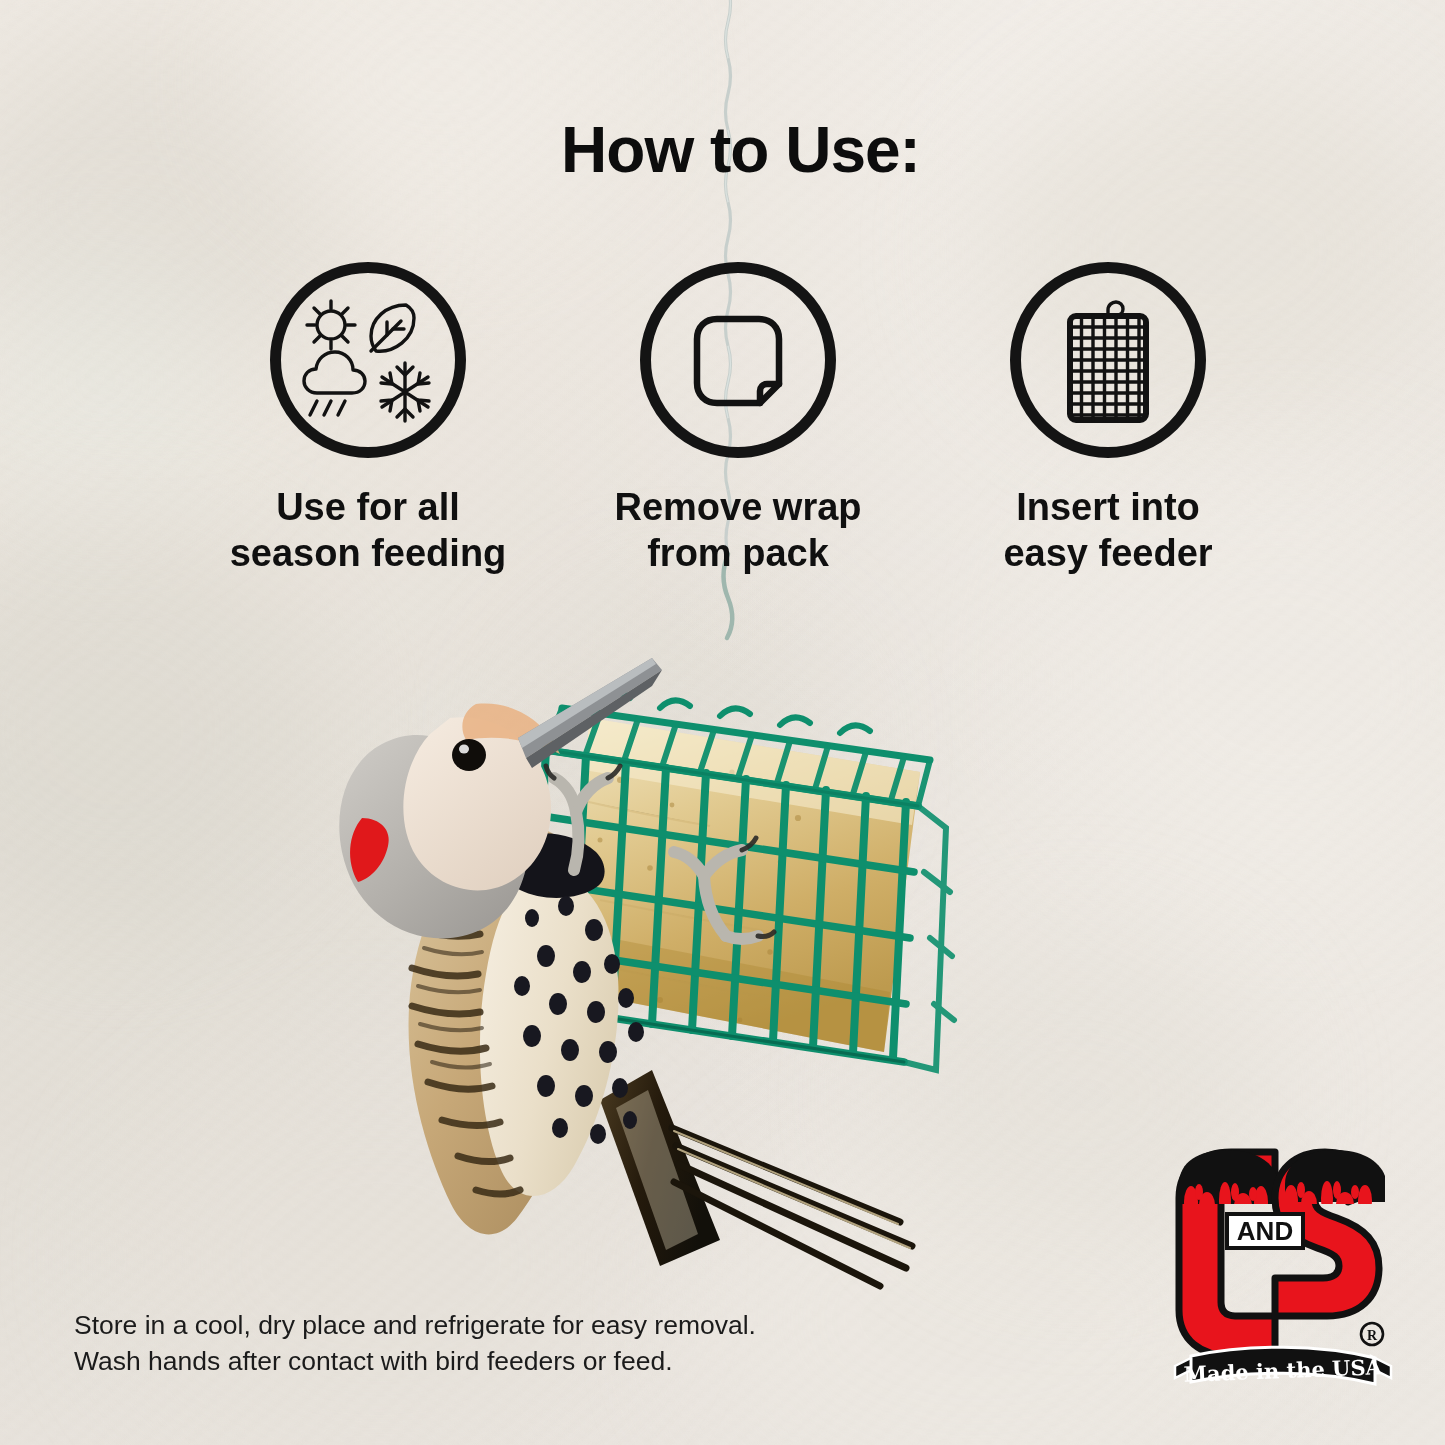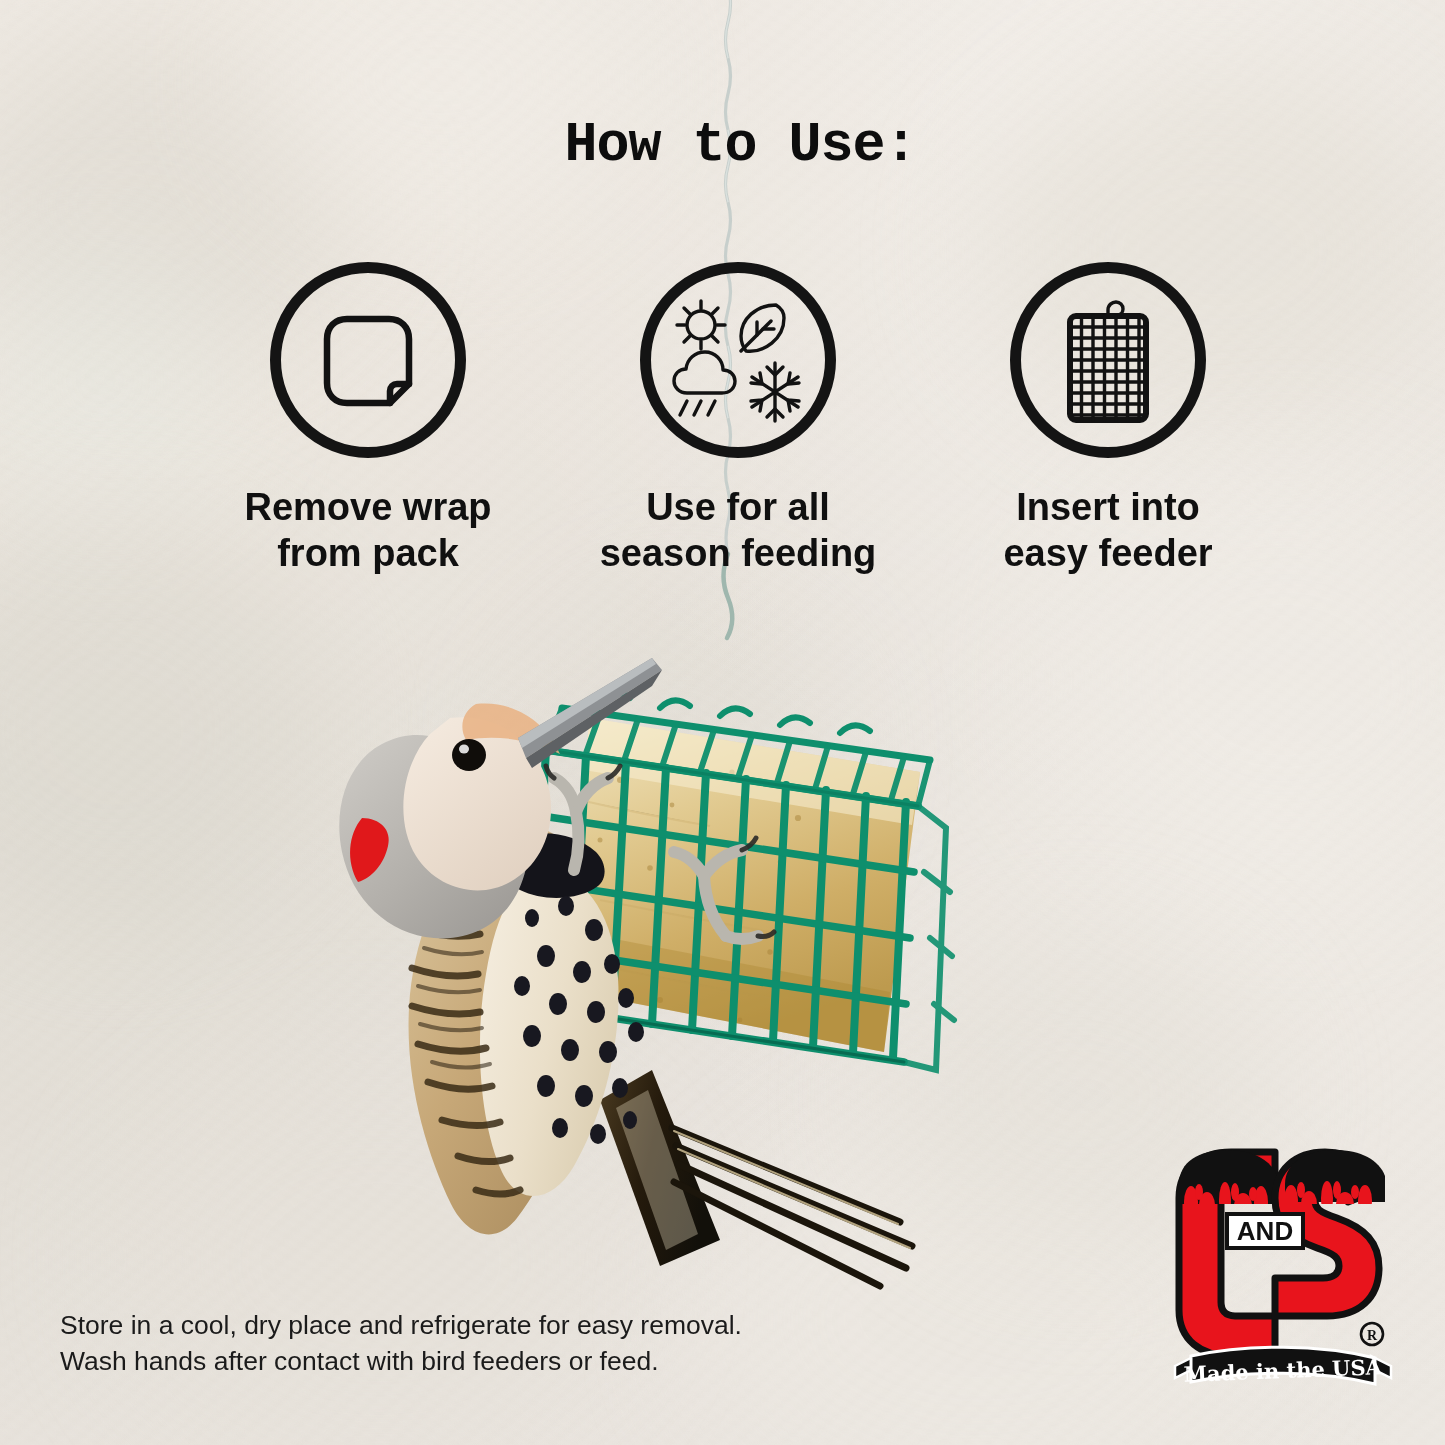--- a/index.html
+++ b/index.html
@@ -67,23 +67,23 @@
     transform: translateX(-50%);
   }
 
   
   .title {
     position: absolute;
     left: 0;
     right: 0;
     top: 118px;
     text-align: center;
-    font-family: Liberation Mono, monospace;
+    font-family: Liberation Sans, sans-serif;
     font-weight: bold;
-    font-size: 55px;
+    font-size: 64px;
     letter-spacing: -1px;
     color: #0d0d0d;
     line-height: 1;
     margin-left: 36px;
   }
 
   
   .steps {
     position: absolute;
     left: 208px;
@@ -124,21 +124,21 @@
     position: absolute;
     left: 300px;
     top: 600px;
     width: 800px;
     height: 720px;
   }
 
   
   .note {
     position: absolute;
-    left: 60px;
+    left: 74px;
     top: 1308px;
     font-family: "Liberation Sans", sans-serif;
     font-size: 26.5px;
     line-height: 1.34;
     color: #1b1b1b;
     white-space: pre-line;
   }
 
   
   .logo {
@@ -188,58 +188,58 @@
       <path d="M13 560 q-9 22 0 44 q9 22 -1 40"></path>
     </g>
   </svg>
 
   <div class="title">How to Use:</div>
 
   <div class="steps">
 
     <div class="step">
       <div class="circle">
+        <svg width="150" height="150" viewBox="0 0 150 150">
+          <g fill="none" stroke="#121212" stroke-width="3.4" stroke-linecap="round" stroke-linejoin="round">
+
+            <circle cx="38" cy="40" r="14"></circle>
+            <path d="M38 16 v8 M38 56 v8 M14 40 h8 M54 40 h8
+                     M21 23 l6 6 M49 51 l6 6 M55 23 l-6 6 M27 51 l-6 6"></path>
+
+            <path d="M113 20 c-20 0 -35 14 -35 31 c0 6 2 11 5 15 c18 2 38 -12 38 -33 c0 -5 -3 -10 -8 -13 z"></path>
+            <path d="M78 66 l30 -30"></path>
+            <path d="M94 50 l0 -13 M100 44 l11 0"></path>
+
+            <path d="M24 108 c-8 0 -13 -6 -13 -12 c0 -7 5 -12 12 -12 c1 -10 9 -17 19 -17
+                     c10 0 18 8 18 18 c7 0 12 5 12 11 c0 7 -5 12 -13 12 z"></path>
+            <path d="M24 116 l-7 14 M38 116 l-7 14 M52 116 l-7 14"></path>
+
+            <path d="M112 78 v58 M89 92 l46 30 M135 92 l-46 30"></path>
+            <path d="M112 90 l-8 -8 M112 90 l8 -8 M112 124 l-8 8 M112 124 l8 8"></path>
+            <path d="M99 99 l-11 -1 M99 99 l-2 -11 M125 115 l11 1 M125 115 l2 11"></path>
+            <path d="M125 99 l11 -1 M125 99 l2 -11 M99 115 l-11 1 M99 115 l-2 11"></path>
+          </g>
+        </svg>
+      </div>
+      <div class="step-label">Use for all
+season feeding</div>
+    </div>
+
+    <div class="step">
+      <div class="circle">
         <svg width="130" height="130" viewBox="0 0 130 130">
           <g fill="none" stroke="#121212" stroke-width="6.5" stroke-linecap="round" stroke-linejoin="round">
             <path d="M24 44 c0 -12 8 -20 20 -20 h42 c12 0 20 8 20 20 v45
                      l-19 19 h-43 c-12 0 -20 -8 -20 -20 z"></path>
             <path d="M106 89 h-12 c-4 0 -7 3 -7 7 v12"></path>
           </g>
         </svg>
       </div>
       <div class="step-label">Remove wrap
 from pack</div>
-    </div>
-
-    <div class="step">
-      <div class="circle">
-        <svg width="150" height="150" viewBox="0 0 150 150">
-          <g fill="none" stroke="#121212" stroke-width="3.4" stroke-linecap="round" stroke-linejoin="round">
-
-            <circle cx="38" cy="40" r="14"></circle>
-            <path d="M38 16 v8 M38 56 v8 M14 40 h8 M54 40 h8
-                     M21 23 l6 6 M49 51 l6 6 M55 23 l-6 6 M27 51 l-6 6"></path>
-
-            <path d="M113 20 c-20 0 -35 14 -35 31 c0 6 2 11 5 15 c18 2 38 -12 38 -33 c0 -5 -3 -10 -8 -13 z"></path>
-            <path d="M78 66 l30 -30"></path>
-            <path d="M94 50 l0 -13 M100 44 l11 0"></path>
-
-            <path d="M24 108 c-8 0 -13 -6 -13 -12 c0 -7 5 -12 12 -12 c1 -10 9 -17 19 -17
-                     c10 0 18 8 18 18 c7 0 12 5 12 11 c0 7 -5 12 -13 12 z"></path>
-            <path d="M24 116 l-7 14 M38 116 l-7 14 M52 116 l-7 14"></path>
-
-            <path d="M112 78 v58 M89 92 l46 30 M135 92 l-46 30"></path>
-            <path d="M112 90 l-8 -8 M112 90 l8 -8 M112 124 l-8 8 M112 124 l8 8"></path>
-            <path d="M99 99 l-11 -1 M99 99 l-2 -11 M125 115 l11 1 M125 115 l2 11"></path>
-            <path d="M125 99 l11 -1 M125 99 l2 -11 M99 115 l-11 1 M99 115 l-2 11"></path>
-          </g>
-        </svg>
-      </div>
-      <div class="step-label">Use for all
-season feeding</div>
     </div>
 
     <div class="step">
       <div class="circle">
         <svg width="132" height="140" viewBox="0 0 132 140">
           <g fill="none" stroke="#121212" stroke-linecap="round" stroke-linejoin="round">
 
             <path d="M66 26 v-6 c0 -5 4 -8 8 -8 c4 0 7 3 7 7 c0 4 -3 6 -6 6" stroke-width="3.4"></path>
 
             <rect x="28" y="26" width="76" height="104" rx="6" stroke-width="6"></rect>

